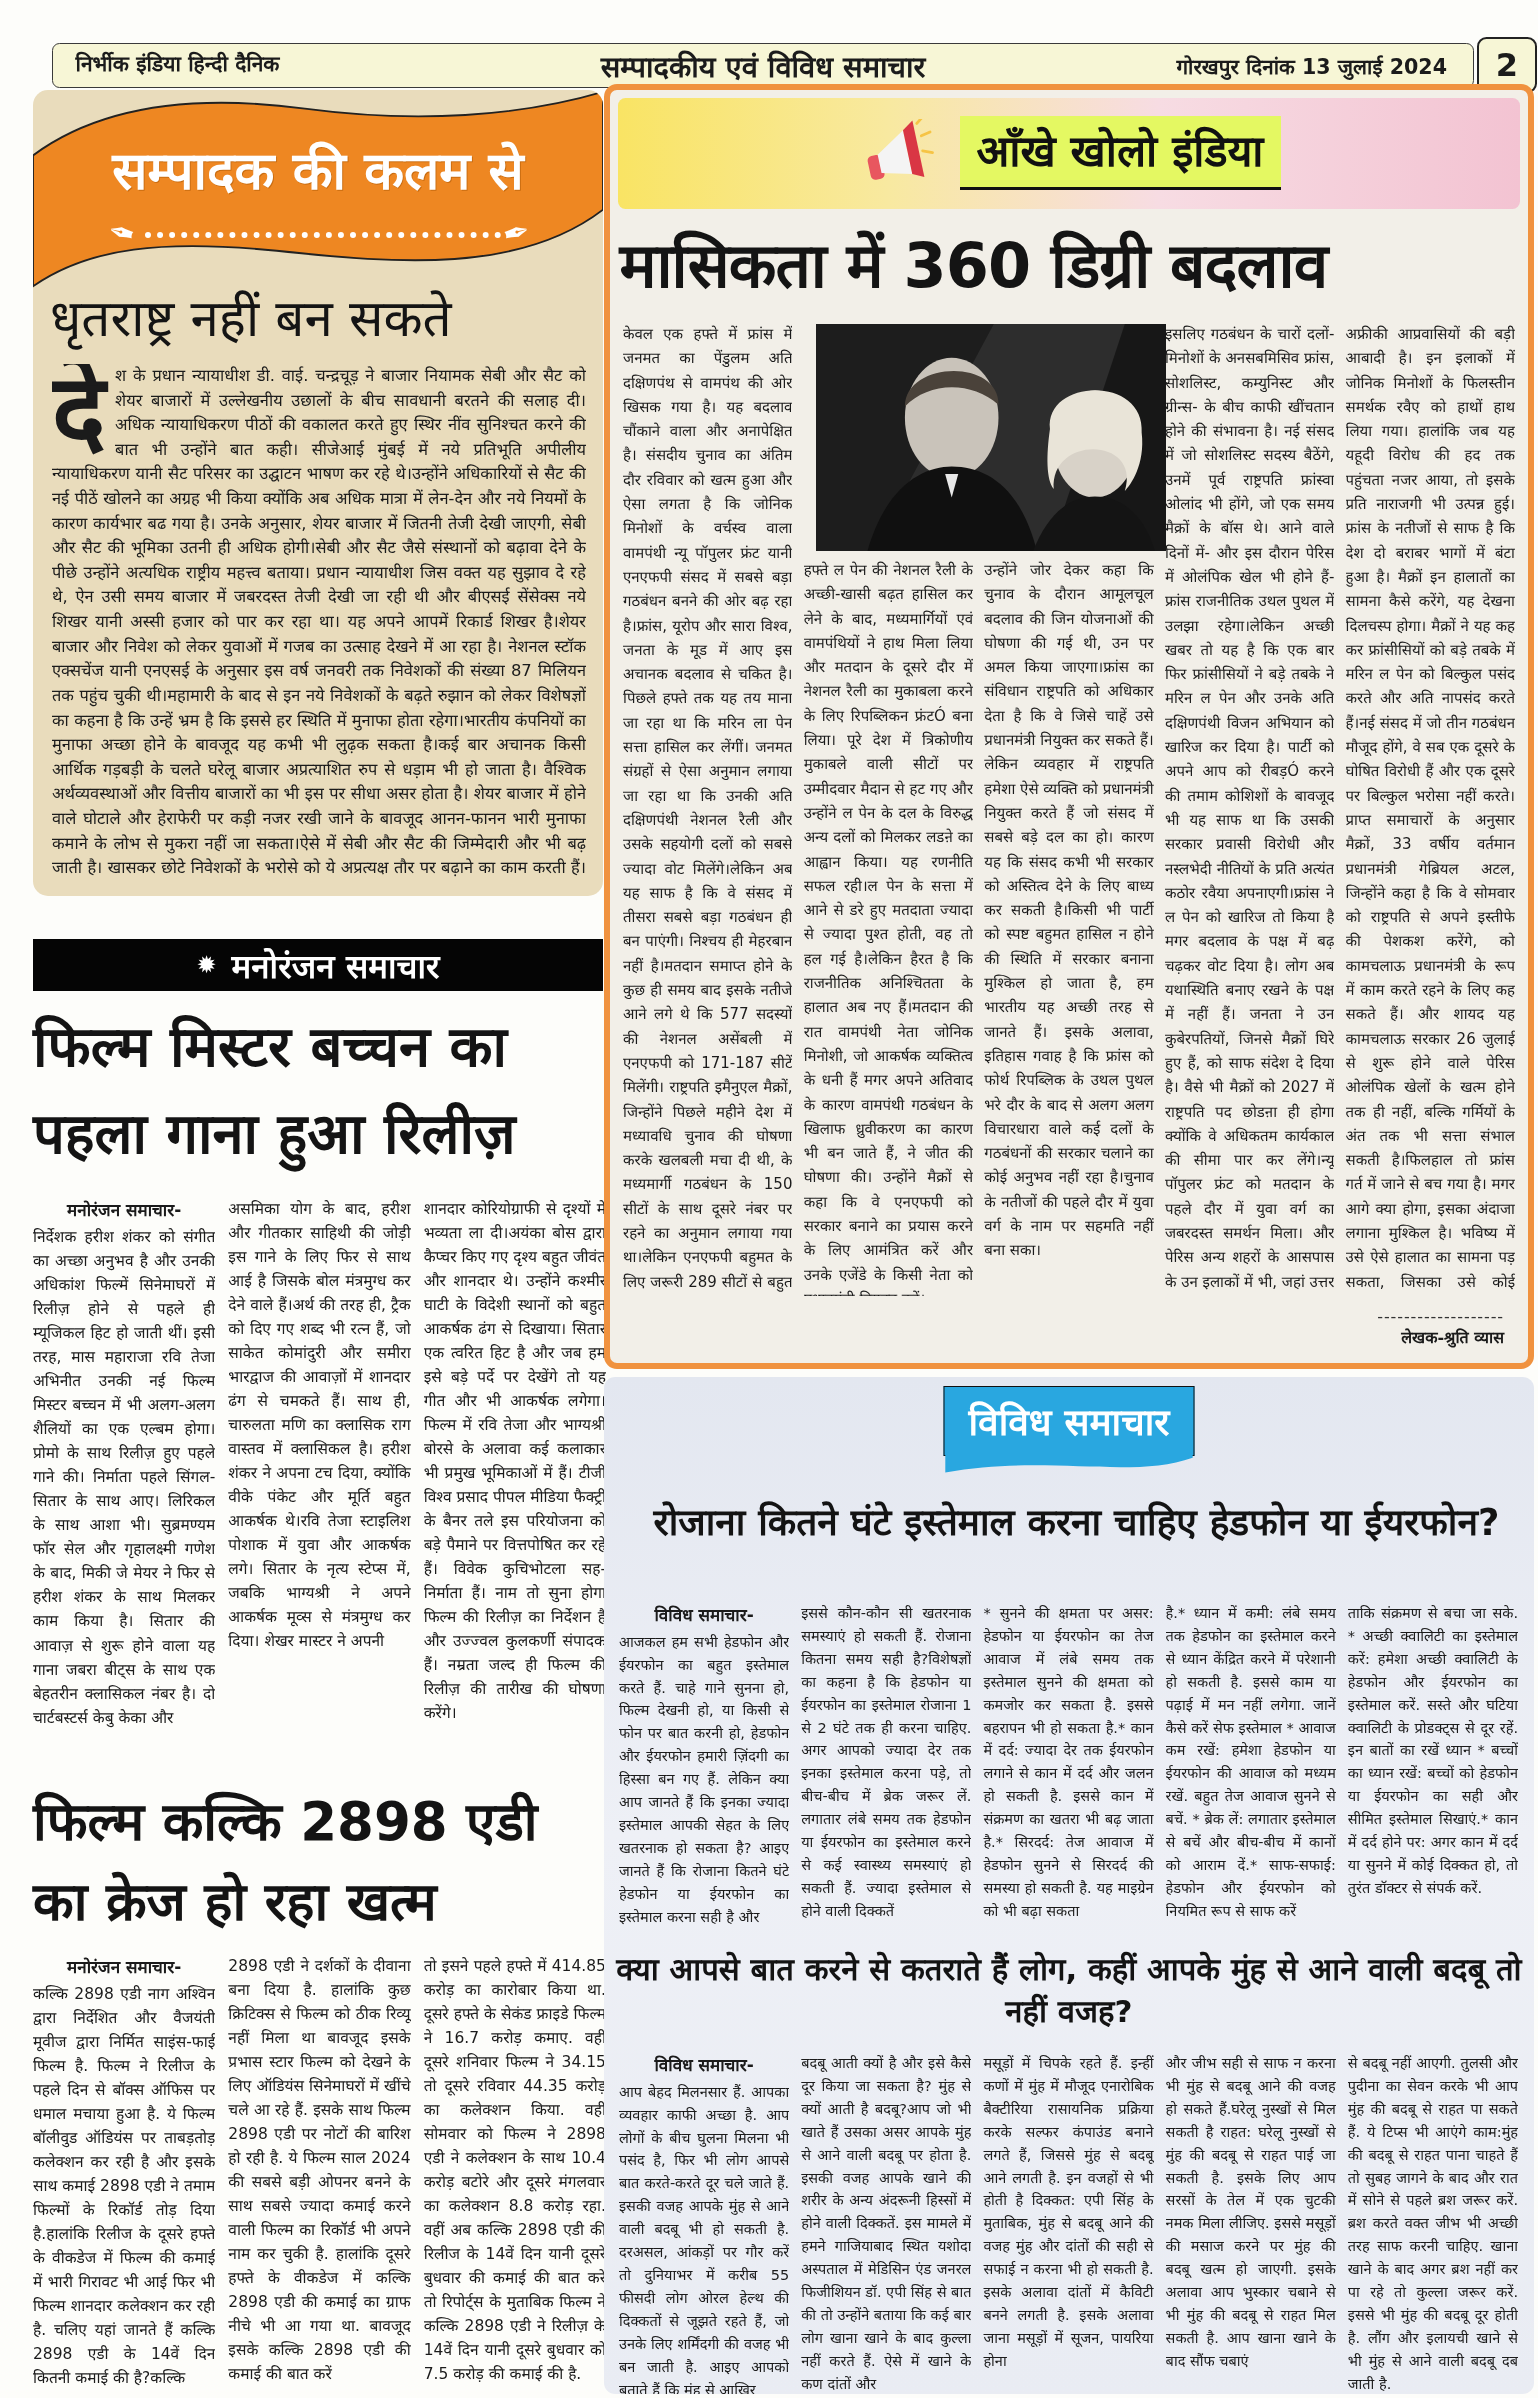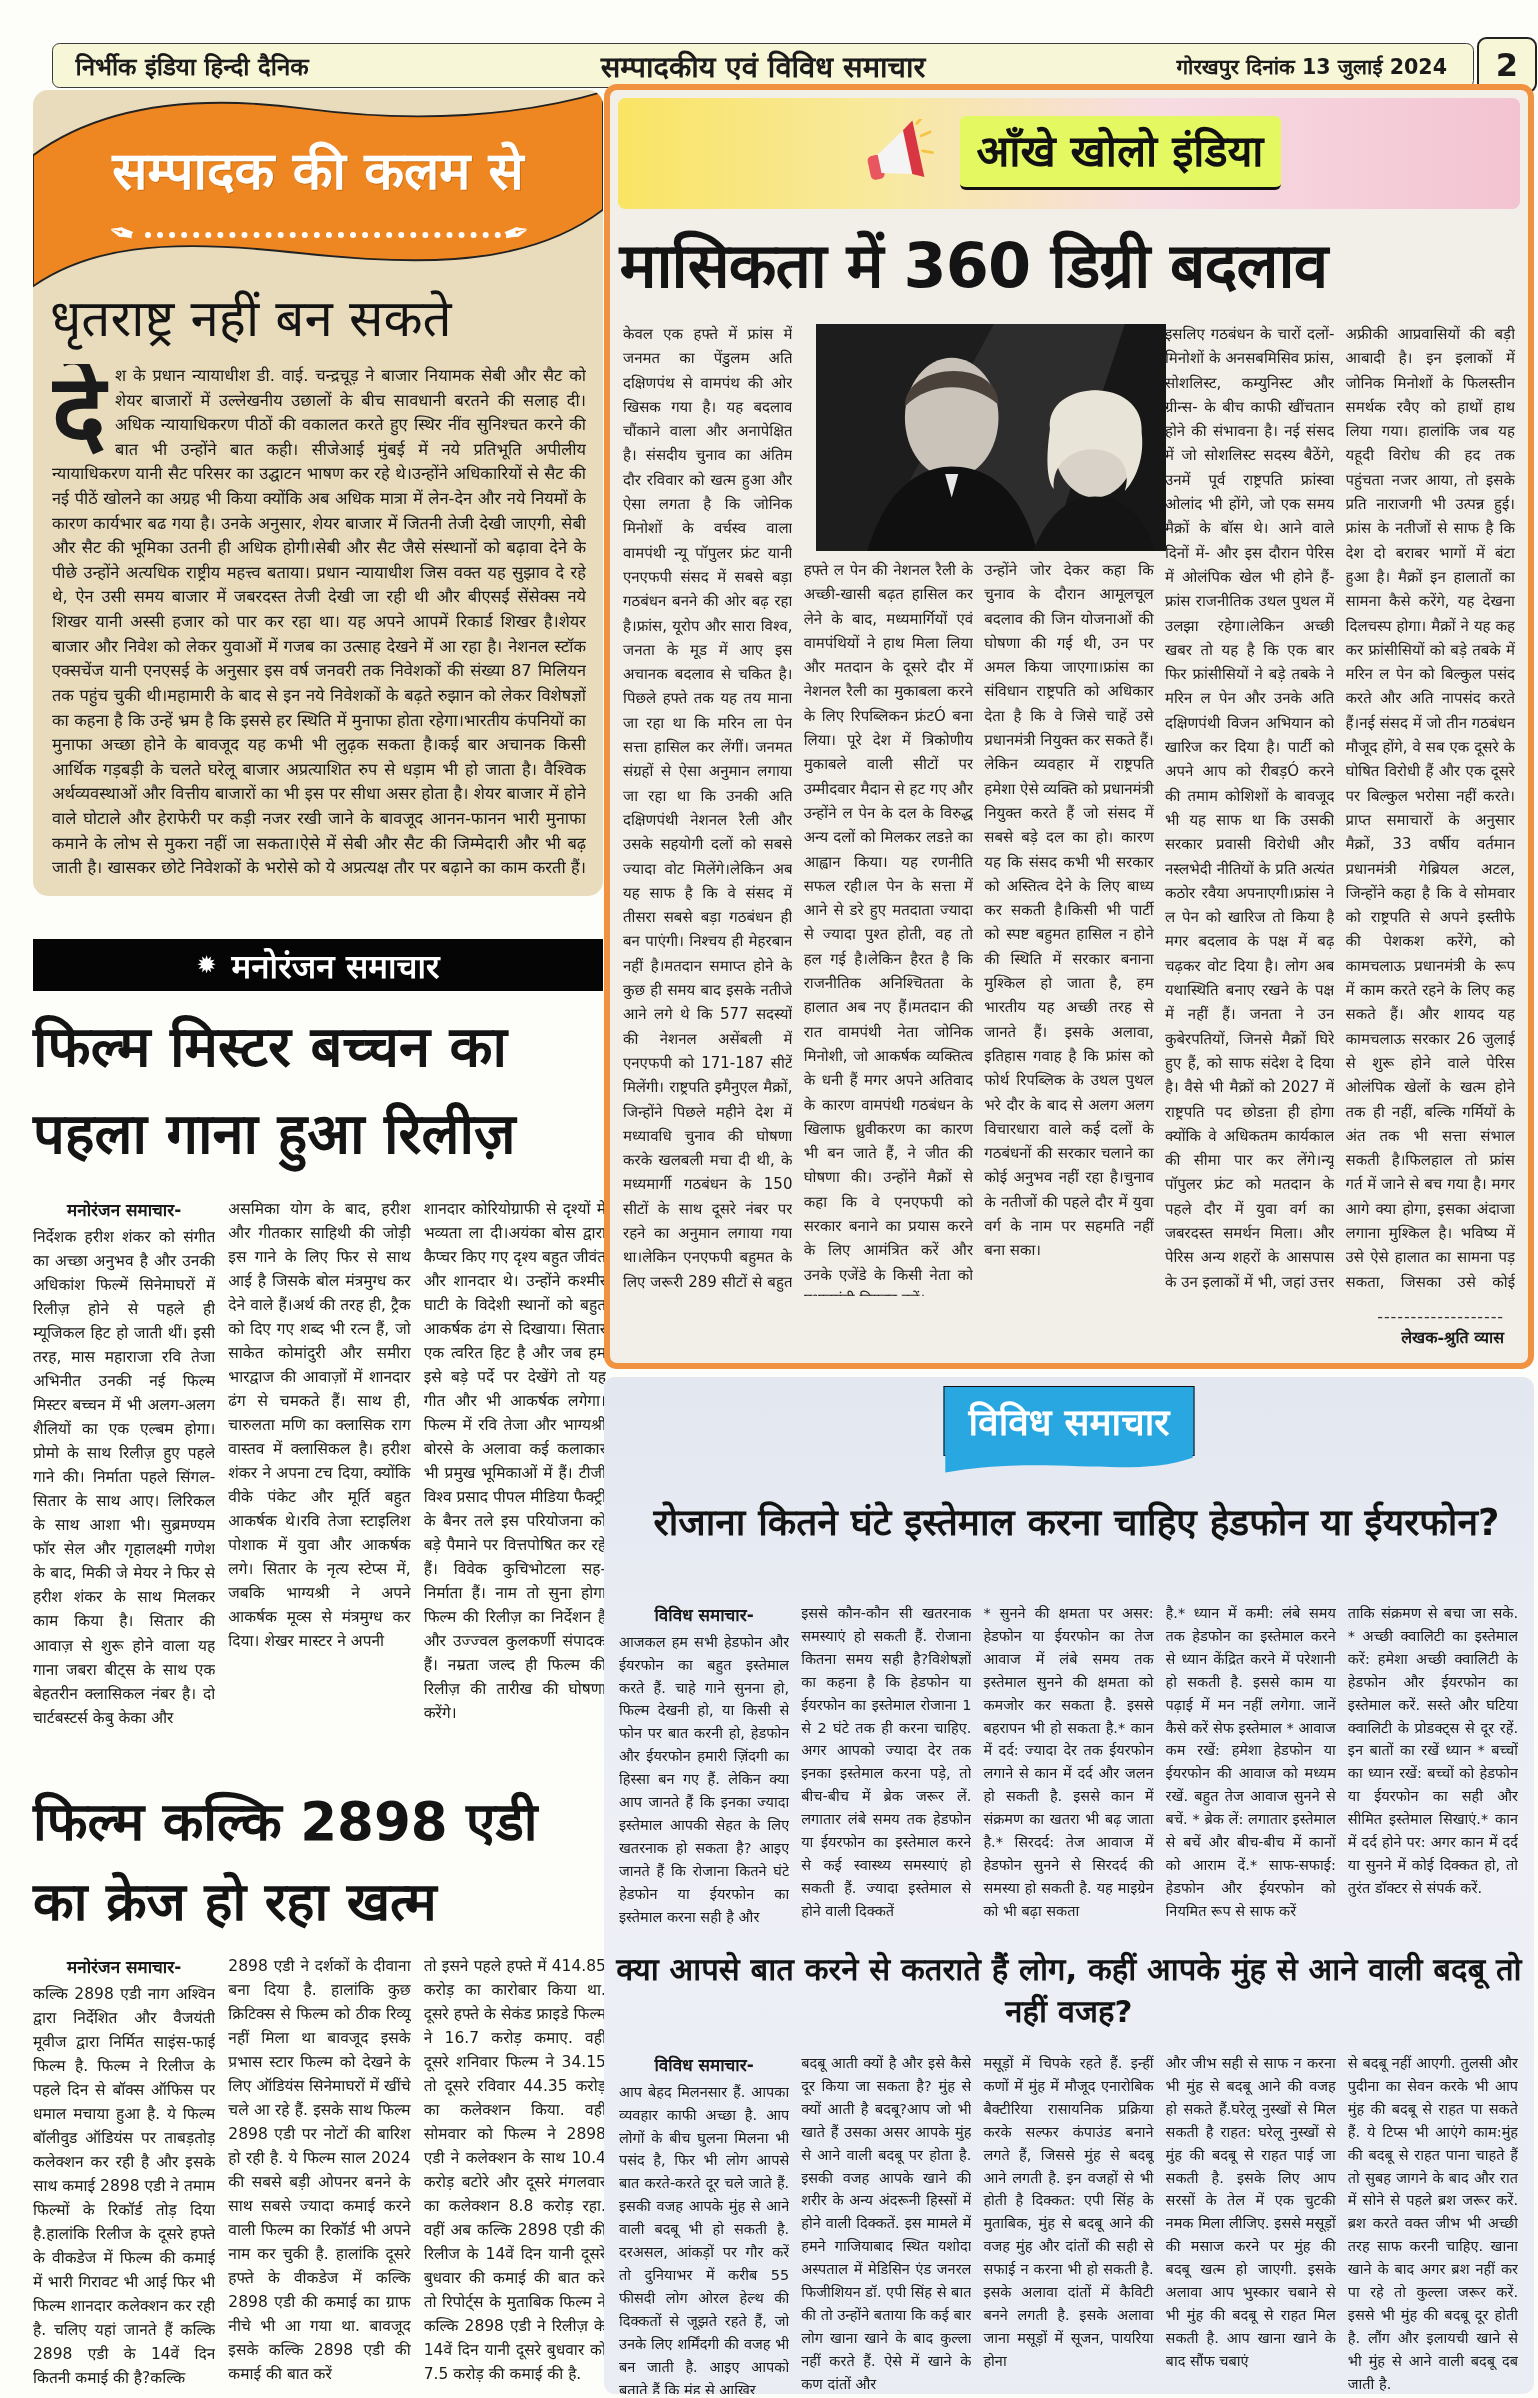--- a/index.html
+++ b/index.html
@@ -2,21 +2,21 @@
 <html style="font-size:15px"><head>
 <meta charset="utf-8">
 <style>
   html,body{margin:0;padding:0;background:#ffffff;}
   .page{position:relative;width:1538px;height:2399px;background:#fdfdfa;
         font-family:"DejaVu Sans","Liberation Sans",sans-serif;color:#1b1b1b;overflow:hidden;}
 
   
   .masthead{position:absolute;left:52px;top:43px;width:1420px;height:43px;
             background:#f7f6d6;border:1.9px solid #3a3a3a;border-radius:7.5px;}
-  .mast-paper{position:absolute;left:22.5px;top:4.7px;font-size:24px;font-weight:bold;}
+  .mast-paper{position:absolute;left:22.5px;top:4.7px;font-size:21px;font-weight:bold;}
   .mast-title{position:absolute;left:50%;transform:translateX(-50%);top:1.9px;font-size:29px;font-weight:bold;}
   .mast-date{position:absolute;right:26px;top:8.4px;font-size:20.6px;font-weight:bold;}
   .pagenum-box{position:absolute;left:1477px;top:37px;width:56px;height:52px;
                background:#f7f6d6;border:2.8px solid #222;border-radius:9.4px;
                display:flex;align-items:center;justify-content:center;font-size:32px;font-weight:bold;}
 
   
   .edit-box{position:absolute;left:33px;top:90px;width:570px;height:806px;
             background:#e9dcbc;border-radius:15px;overflow:hidden;}
   .edit-banner-svg{position:absolute;left:0;top:0;width:570px;height:201px;}
@@ -47,21 +47,21 @@
   .colflow{flex:1;font-size:15.5px;line-height:1.55;text-align:justify;overflow:hidden;}
   .lead-in{font-weight:bold;text-align:center;font-size:17px;margin-bottom:1.9px;}
 
   
   .eye-box{position:absolute;left:604px;top:84px;width:930px;height:1285px;background:#f2efe8;
            border:6.6px solid #f0923f;border-radius:13px;box-sizing:border-box;overflow:hidden;}
   .eye-banner{position:absolute;left:7.5px;top:7.5px;width:902px;height:111px;border-radius:7.5px;
               background:linear-gradient(90deg,#f9e464 0%,#f8e9a0 30%,#f7dce3 60%,#f3c3d2 100%);
               display:flex;align-items:center;justify-content:center;gap:24px;}
   .eye-banner-label{font-size:43px;font-weight:bold;color:#111;background:#e4f862;
-                    padding:3.7px 17px 7.5px;border-bottom:3.7px solid #111;border-radius:6px;}
+                    padding:3.7px 17px 7.5px;border-bottom:3.7px solid #111;}
   .eye-headline{position:absolute;left:9.4px;top:131px;width:899px;font-size:62px;font-weight:bold;
                 color:#141414;letter-spacing:-0.9px;white-space:nowrap;}
   .eye-article{position:absolute;left:13px;top:232px;width:892px;height:974px;display:flex;gap:11.2px;}
   .eye-col{flex:1;font-size:15px;line-height:1.62;text-align:justify;overflow:hidden;}
   .eye-col.after-photo{padding-top:236px;}
   .eye-photo{position:absolute;left:193px;top:1.9px;width:350px;height:227px;}
   .eye-author{position:absolute;right:24px;bottom:15px;text-align:right;font-size:16px;font-weight:bold;}
   .eye-dashes{font-weight:normal;color:#333;letter-spacing:0.9px;}
 
   

